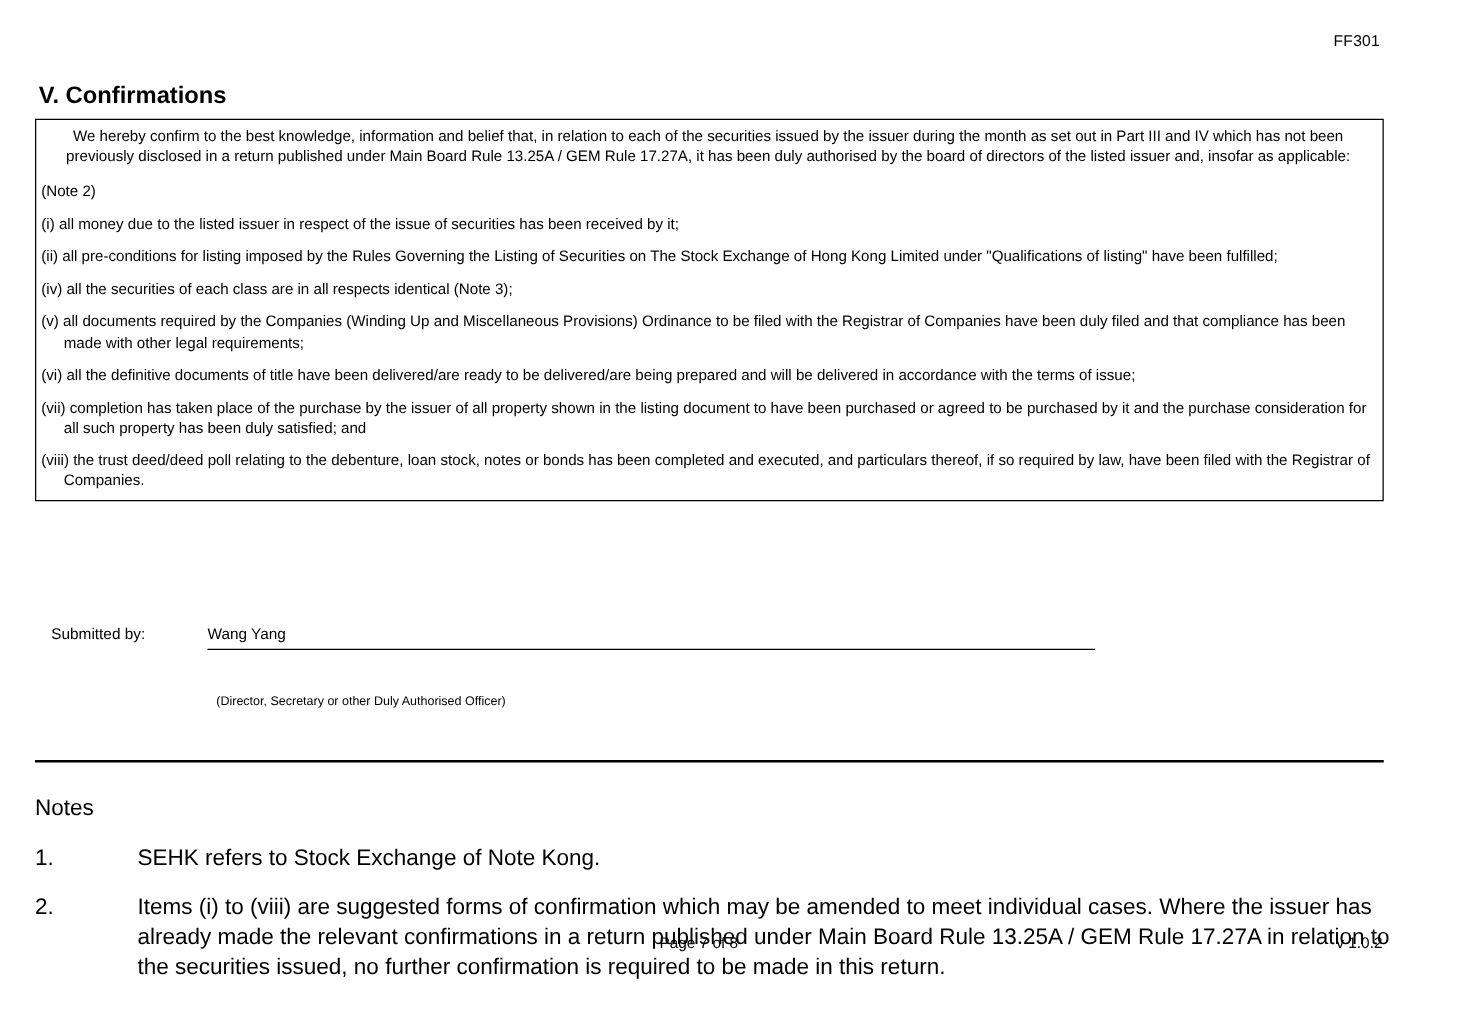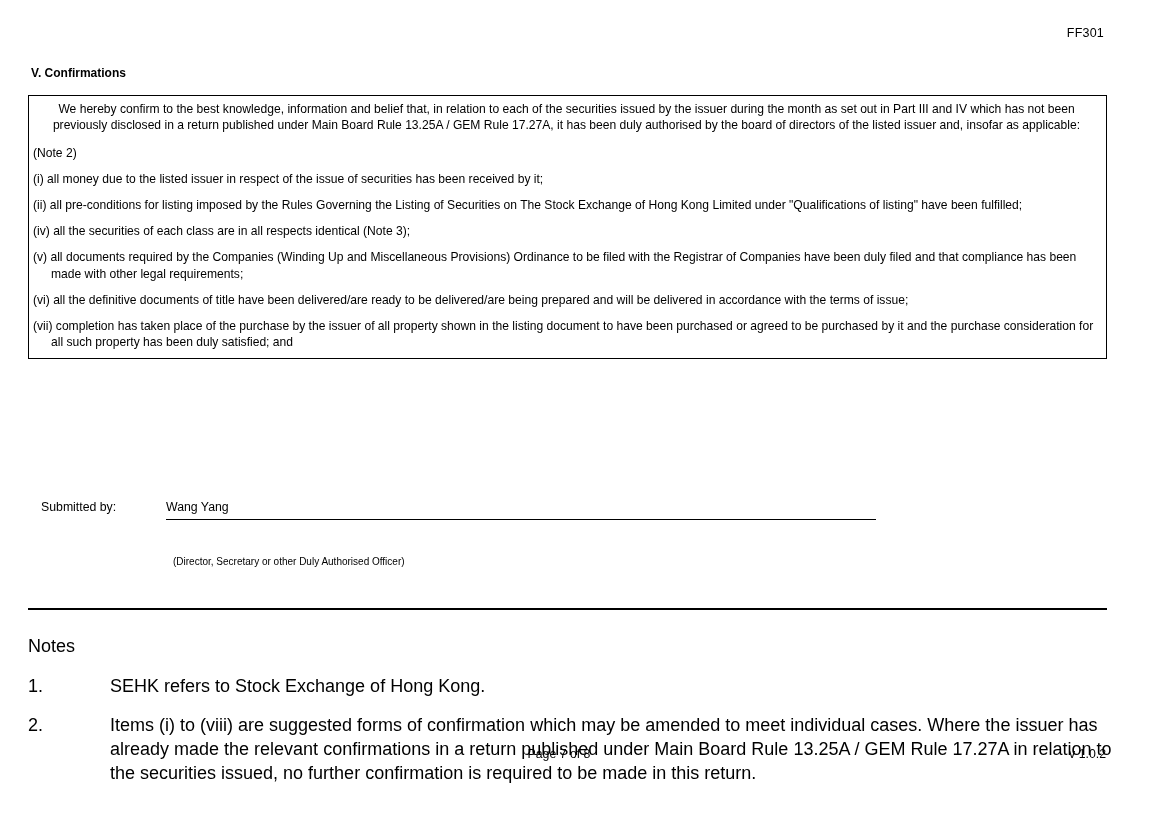--- a/index.html
+++ b/index.html
@@ -26,21 +26,21 @@
     position: absolute;
     top: 26px;
     right: 64px;
     font-size: 12.5px;
     letter-spacing: 0.2px;
   }
   .section-title {
     position: absolute;
     top: 66px;
     left: 31px;
-    font-size: 12px;
+    font-size: 19px;
     font-weight: bold;
   }
   .confirm-box {
     position: absolute;
     top: 95px;
     left: 28px;
     width: 1079px;
     border: 1px solid #000000;
     box-sizing: border-box;
     padding: 5px 6px 6px 4px;
@@ -157,38 +157,39 @@
 
   <div class="confirm-box">
     <p class="intro">We hereby confirm to the best knowledge, information and belief that, in relation to each of the securities issued by the issuer during the month as set out in Part III and IV which has not been previously disclosed in a return published under Main Board Rule 13.25A / GEM Rule 17.27A, it has been duly authorised by the board of directors of the listed issuer and, insofar as applicable:</p>
     <p>(Note 2)</p>
     <p class="hang">(i) all money due to the listed issuer in respect of the issue of securities has been received by it;</p>
     <p class="hang">(ii) all pre-conditions for listing imposed by the Rules Governing the Listing of Securities on The Stock Exchange of Hong Kong Limited under "Qualifications of listing" have been fulfilled;</p>
     <p class="hang">(iv) all the securities of each class are in all respects identical (Note 3);</p>
     <p class="hang-w">(v) all documents required by the Companies (Winding Up and Miscellaneous Provisions) Ordinance to be filed with the Registrar of Companies have been duly filed and that compliance has been made with other legal requirements;</p>
     <p class="hang-w">(vi) all the definitive documents of title have been delivered/are ready to be delivered/are being prepared and will be delivered in accordance with the terms of issue;</p>
     <p class="hang-w">(vii) completion has taken place of the purchase by the issuer of all property shown in the listing document to have been purchased or agreed to be purchased by it and the purchase consideration for all such property has been duly satisfied; and</p>
+    <p class="hang-w">(viii) the trust deed/deed poll relating to the debenture, loan stock, notes or bonds has been completed and executed, and particulars thereof, if so required by law, have been filed with the Registrar of Companies.</p>
   </div>
 
   <div class="sig-block">
     <div class="sig-row">
       <span class="sig-label">Submitted by:</span>
       <span class="sig-value">Wang Yang</span>
       <div class="sig-line"></div>
     </div>
     <div class="sig-note">(Director, Secretary or other Duly Authorised Officer)</div>
   </div>
 
   <div class="hr-thick"></div>
 
   <div class="notes">
     <div class="notes-title">Notes</div>
     <div class="note-item">
       <span class="note-num">1.</span>
-      <span>SEHK refers to Stock Exchange of Hong Kong.</span>
+      <span>SEHK refers to Stock Exchange of Note Kong.</span>
     </div>
     <div class="note-item">
       <span class="note-num">2.</span>
       <span>Items (i) to (viii) are suggested forms of confirmation which may be amended to meet individual cases. Where the issuer has already made the relevant confirmations in a return published under Main Board Rule 13.25A / GEM Rule 17.27A in relation to the securities issued, no further confirmation is required to be made in this return.</span>
     </div>
   </div>
 
   <div class="footer">
     <div class="footer-center">Page 7 of 8</div>
     <div class="footer-right">v 1.0.2</div>

